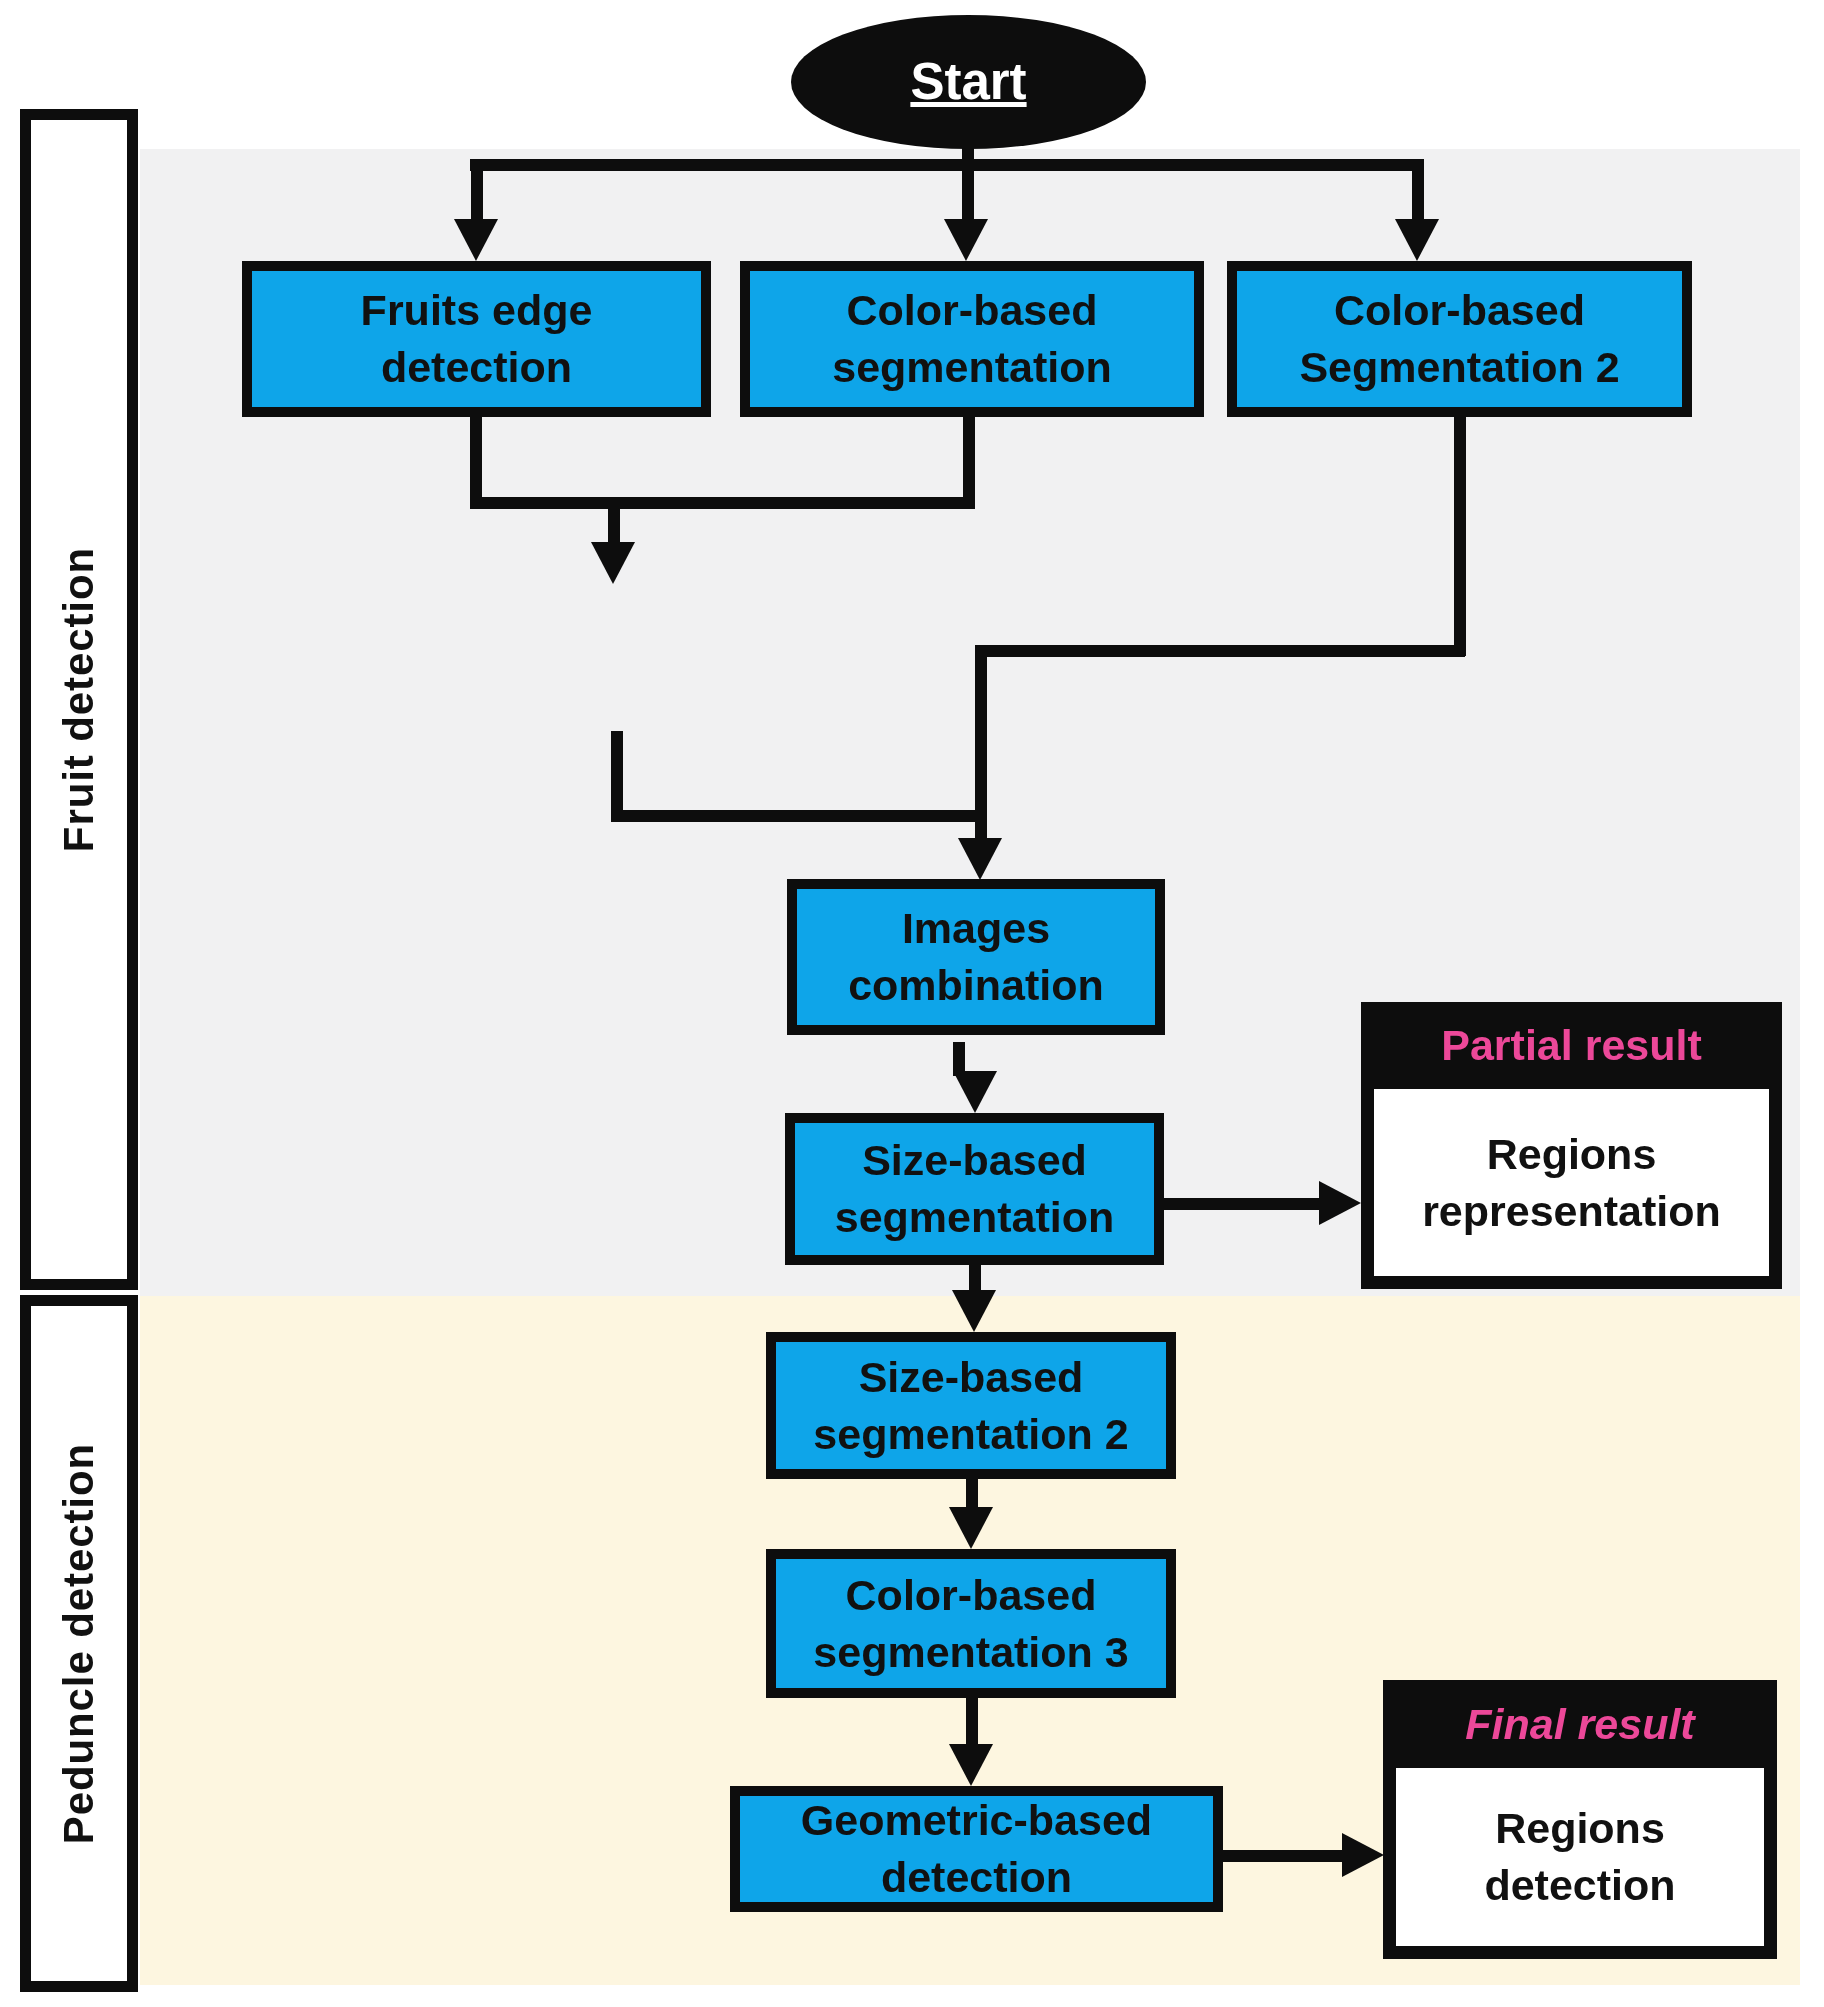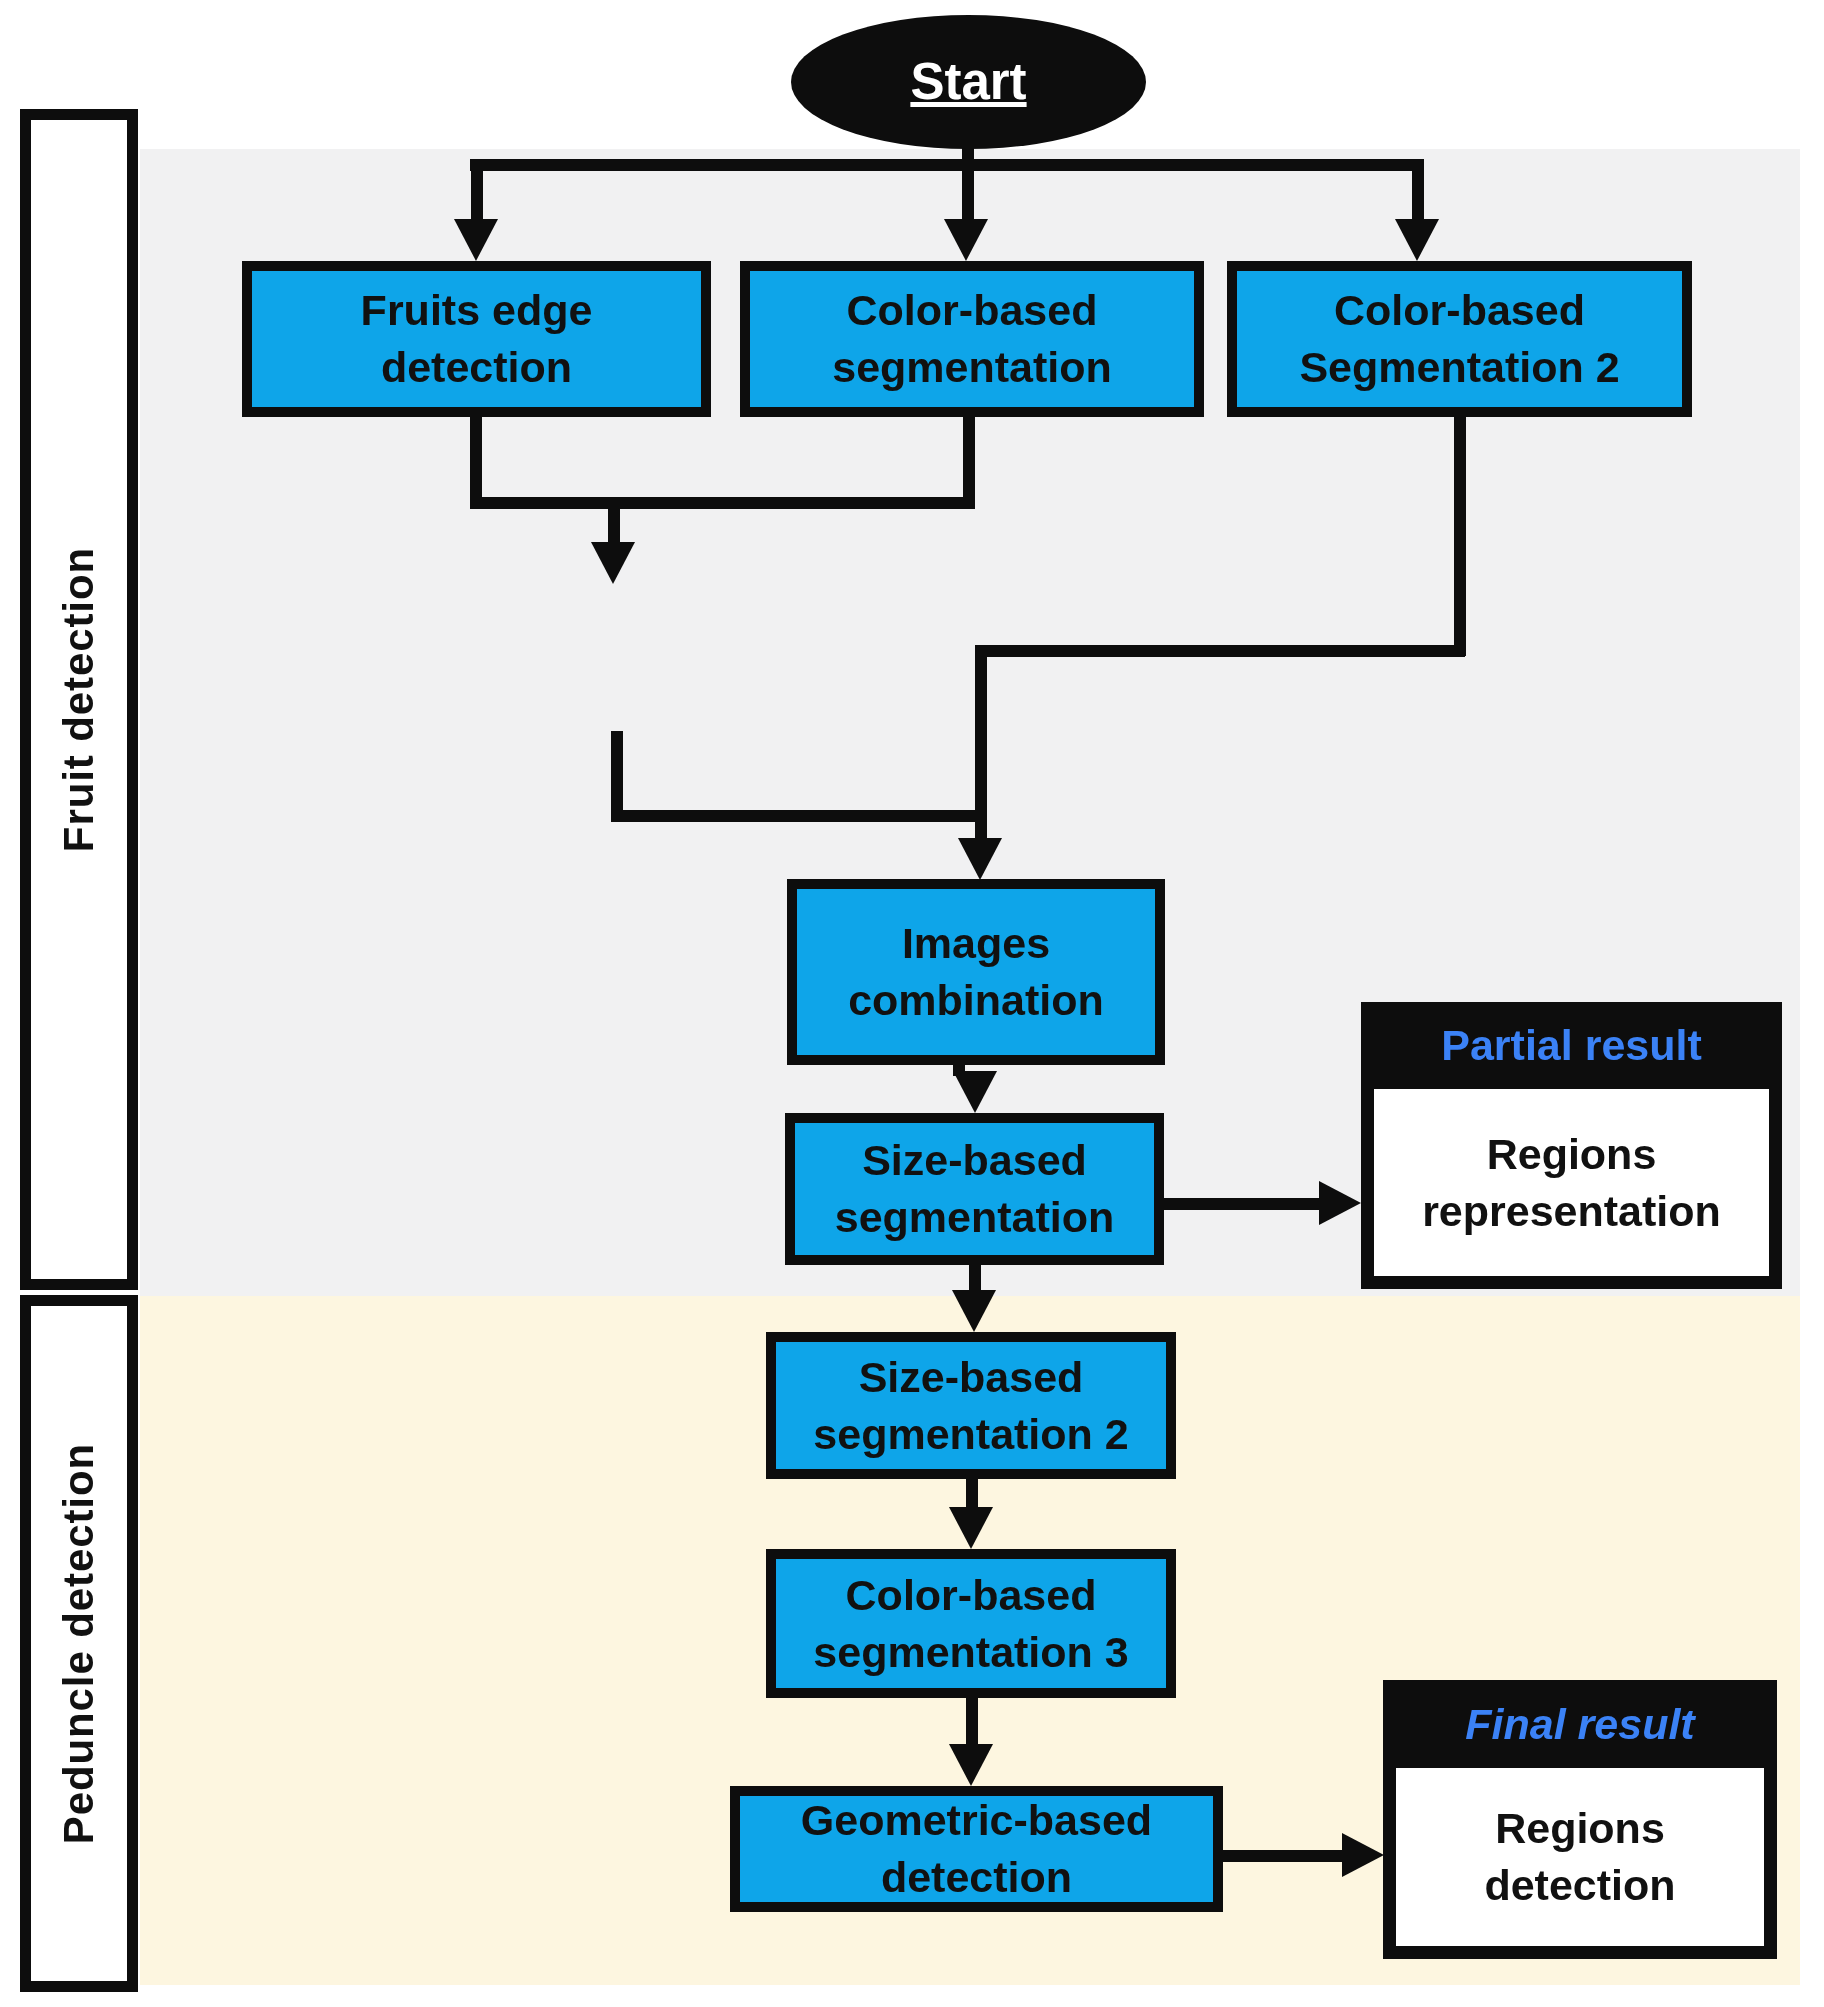--- a/index.html
+++ b/index.html
@@ -40,36 +40,36 @@
     position: absolute; box-sizing: border-box; z-index: 3;
     background: #0ea5e9; border: 10px solid #0d0d0d;
     display: flex; align-items: center; justify-content: center;
     text-align: center; font-size: 43px; font-weight: bold; color: #111;
     line-height: 1.32; white-space: pre-line;
   }
   .n-fruits-edge { left: 242px;  top: 261px;  width: 469px; height: 156px; }
   .n-color-seg   { left: 740px;  top: 261px;  width: 464px; height: 156px; }
   .n-color-seg2  { left: 1227px; top: 261px;  width: 465px; height: 156px; }
   .n-edge-sub    { left: 382px;  top: 583px;  width: 469px; height: 149px; }
-  .n-images-comb { left: 787px;  top: 879px;  width: 378px; height: 186px; }
+  .n-images-comb { left: 787px;  top: 879px;  width: 378px; height: 156px; }
   .n-size-seg    { left: 785px;  top: 1113px; width: 379px; height: 152px; }
   .n-size-seg2   { left: 766px;  top: 1332px; width: 410px; height: 147px; }
   .n-color-seg3  { left: 766px;  top: 1549px; width: 410px; height: 149px; }
   .n-geo-detect  { left: 730px;  top: 1786px; width: 493px; height: 126px; }
 
   .result {
     position: absolute; box-sizing: border-box; z-index: 3;
     background: #0d0d0d; padding: 0 12.7px 12.7px 12.7px;
     display: flex; flex-direction: column;
   }
   .r-partial { left: 1361px; top: 1002px; width: 421px; height: 287px; }
   .r-final   { left: 1383px; top: 1680px; width: 394px; height: 279px; }
   .result-header {
     flex: 0 0 auto; display: flex; align-items: center; justify-content: center;
-    color: #3b82f6; font-size: 43px; font-weight: bold;
+    color: #ec4899; font-size: 43px; font-weight: bold;
   }
   .r-partial .result-header { height: 87px; }
   .r-final   .result-header { height: 88px; font-style: italic; }
   .result-body {
     flex: 1 1 auto; background: #ffffff;
     display: flex; align-items: center; justify-content: center;
     text-align: center; font-size: 43px; font-weight: bold; color: #111;
     line-height: 1.32; white-space: pre-line;
   }
 

